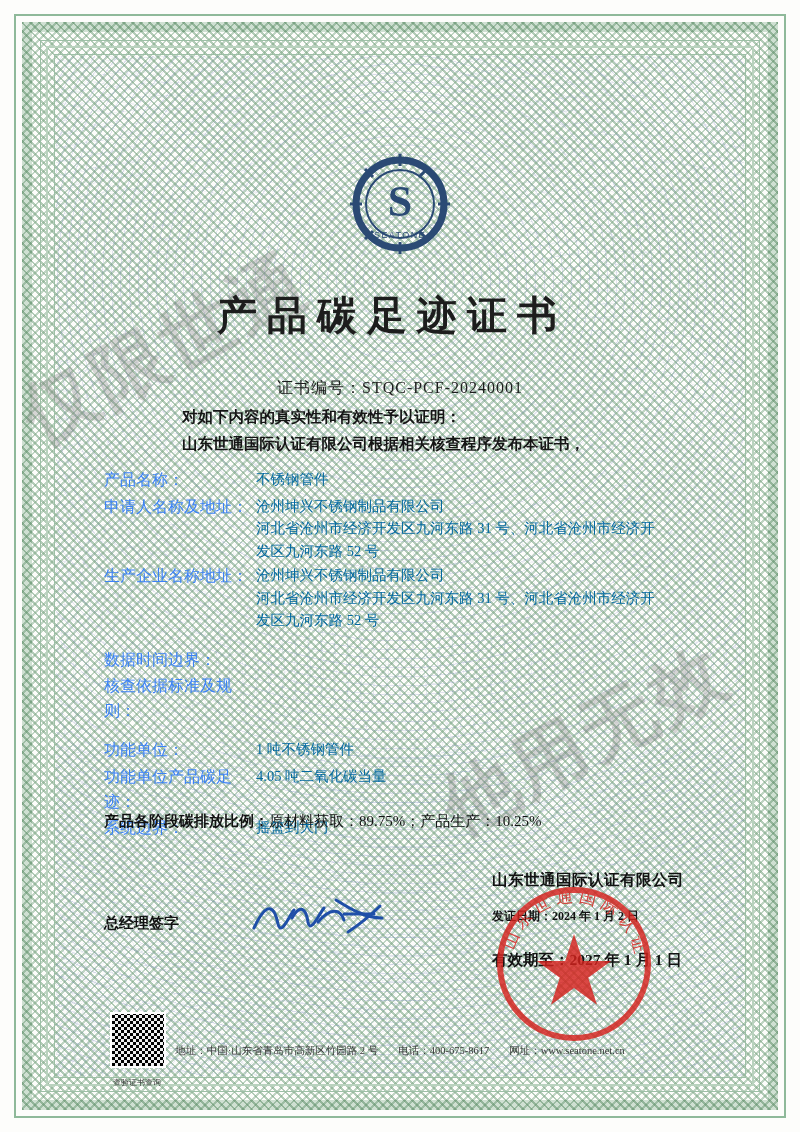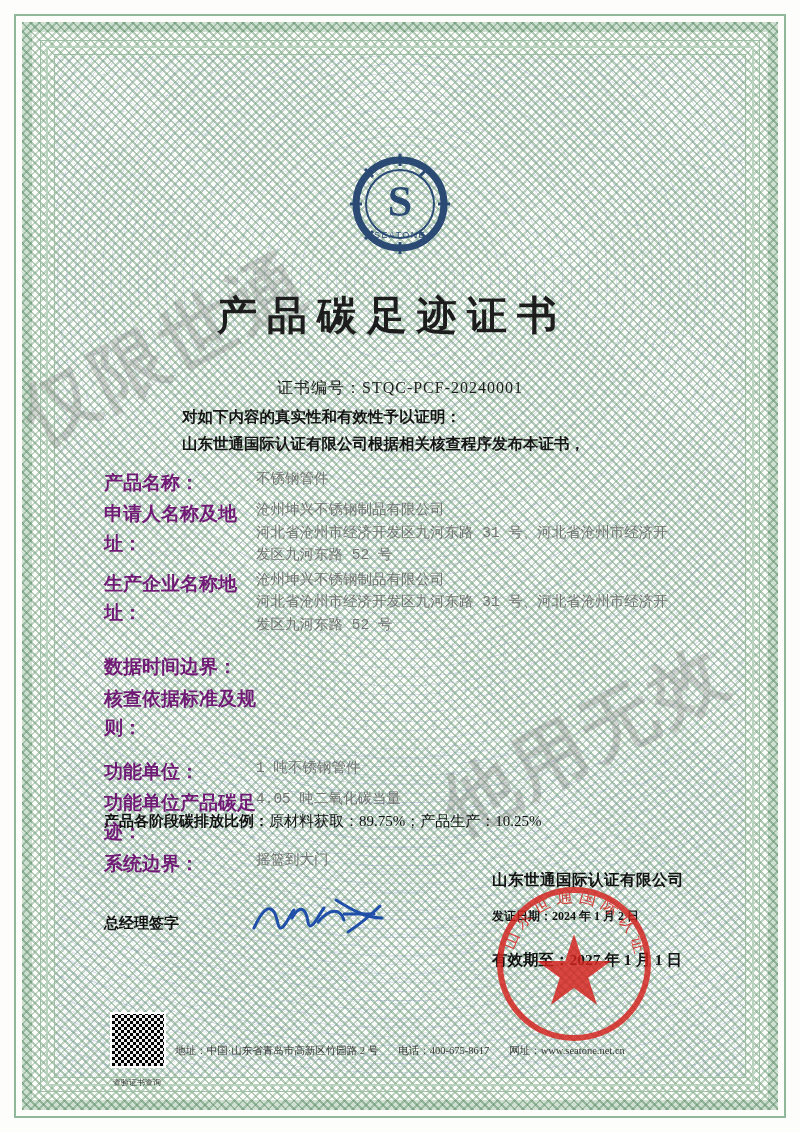--- a/index.html
+++ b/index.html
@@ -87,24 +87,24 @@
   .intro{
     position:absolute;left:182px;top:403px;width:460px;
     font-size:15.5px;line-height:1.75;color:#151515;font-weight:bold;
   }
 
   
   .fields{position:absolute;left:104px;top:468px;width:600px;}
   .frow{display:flex;align-items:flex-start;margin-bottom:2px;}
   .flabel{
     width:152px;flex:0 0 152px;
-    font-size:19px;font-weight:bold;color:#701a75;line-height:1.55;
+    font-size:16px;font-weight:normal;color:#3b82f6;line-height:1.55;
   }
   .fvalue{
-    flex:1;font-size:14.5px;color:#737373;line-height:1.55;font-family:Liberation Mono, monospace;
+    flex:1;font-size:14.5px;color:#0369a1;line-height:1.55;
   }
   .fvalue .ln{display:block;}
   .gap-a{height:14px;}
   .gap-b{height:12px;}
 
   .ratio-row{
     position:absolute;left:104px;top:812px;width:620px;
     font-size:15px;font-weight:bold;color:#121212;
   }
   .ratio-row .rv{font-weight:normal;}

